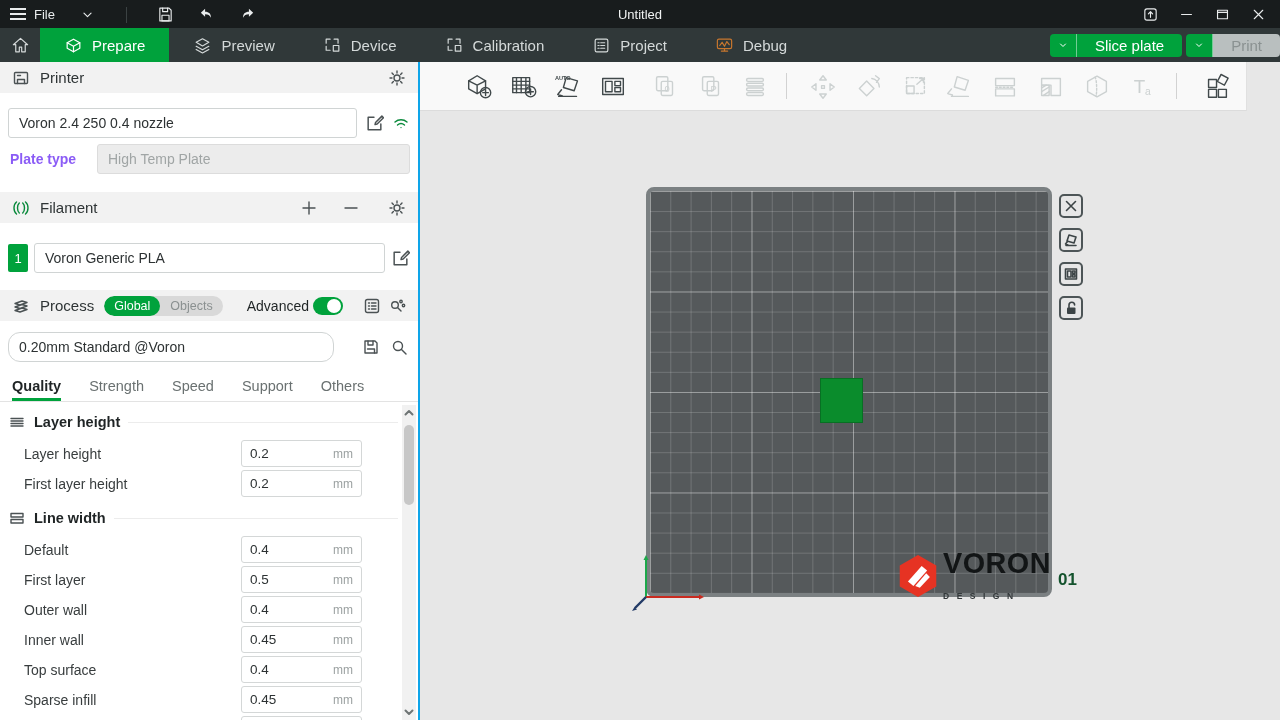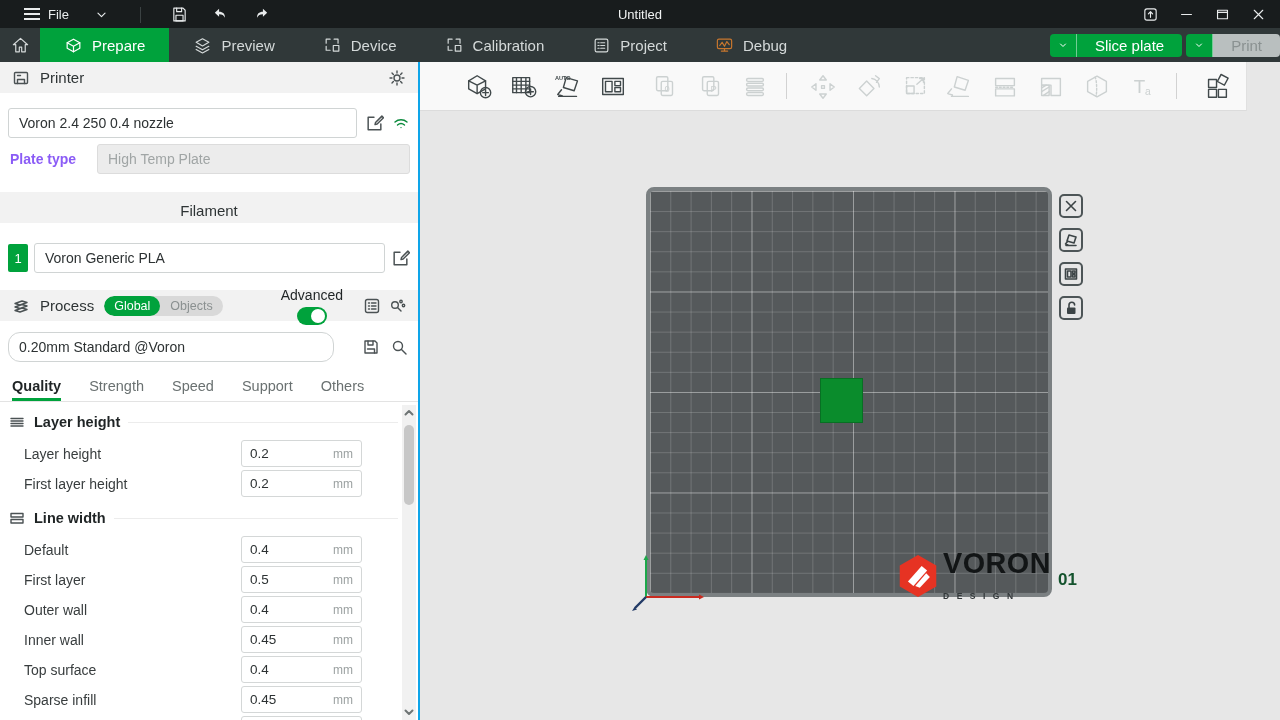--- a/index.html
+++ b/index.html
@@ -2,21 +2,21 @@
 <html><head>
 <meta charset="utf-8">
 <style>
   * { box-sizing: border-box; margin: 0; padding: 0; }
   html,body { width:1280px; height:720px; }
   body { font-family:"Liberation Sans", sans-serif; }
   .app { position:relative; width:1280px; height:720px; background:#e7e7e7; overflow:hidden; }
 
   
   .titlebar { position:absolute; left:0; top:0; width:1280px; height:28px; background:#181c1d; display:flex; align-items:center; color:#e9eced; }
-  .tb-left { display:flex; align-items:flex-end; gap:24px; padding-left:24px; }
+  .tb-left { display:flex; align-items:flex-end; gap:24px; padding-left:10px; }
   .menu-file { display:flex; align-items:center; gap:8px; cursor:pointer; }
   .burger span { display:block; width:16px; height:2px; background:#e9eced; margin:3px 0; }
   .tb-label { font-size:13px; }
   .tb-divider { width:1px; height:16px; background:#3b4243; margin:0 6px; }
   .tb-title { position:absolute; left:0; right:0; text-align:center; font-size:13px; color:#f0f2f2; pointer-events:none; }
   .tb-right { position:absolute; right:0; top:0; height:28px; display:flex; align-items:center; gap:8px; padding-right:8px; }
   .winbtn { width:28px; height:24px; display:flex; align-items:center; justify-content:center; }
   .icon-s { width:17px; height:17px; }
   .icon-s path, .icon-s rect, .icon-s polyline { fill:none; stroke:#e9eced; stroke-width:1.6; stroke-linecap:round; stroke-linejoin:round; }
   .icon-s .fill { fill:#e9eced; stroke:none; }
@@ -44,27 +44,27 @@
   .sec-title { font-size:15px; color:#30â€¦; color:#2e3435; }
   .sec .spacer { flex:1; }
   .icon-g { width:18px; height:18px; }
   .icon-g path, .icon-g rect, .icon-g circle { fill:none; stroke:#4b5254; stroke-width:1.4; stroke-linecap:round; stroke-linejoin:round; }
   .icon-green path { stroke:#0a8a3c !important; }
   .combo-row { display:flex; align-items:center; gap:8px; margin:15px 8px 0 8px; }
   .combo { flex:1; height:30px; border:1px solid #d0d4d4; border-radius:3px; background:#fff; display:flex; align-items:center; padding:0 10px; font-size:14px; color:#2d3233; cursor:pointer; }
   .plate-row { display:flex; align-items:center; margin:6px 8px 0 10px; }
   .plate-label { width:87px; font-size:14px; color:#8b5cf6; font-weight:bold; }
   .combo.disabled { background:#ececec; border-color:#dcdcdc; color:#a0a5a5; cursor:default; }
-  .mt18 { margin-top:18px;flex-direction:column; } .mt17 { margin-top:17px; }
+  .mt18 { margin-top:18px; } .mt17 { margin-top:17px; }
   .fil-row { display:flex; align-items:center; gap:6px; margin:20px 8px 0 8px; }
   .fil-badge { width:20px; height:28px; background:#00a23c; color:#fff; font-size:13px; display:flex; align-items:center; justify-content:center; border-radius:2px; }
   .pill { display:flex; height:20px; border-radius:10px; background:#d9d9d9; overflow:hidden; font-size:12.5px; cursor:pointer; }
   .pill .seg { display:flex; align-items:center; padding:0 10px; color:#8a9090; }
   .pill .seg.on { background:#00a23c; color:#fff; border-radius:10px; }
-  .adv { margin-left:auto; display:flex; align-items:center; gap:4px;flex-direction:column; }
+  .adv { margin-left:auto; display:flex; align-items:center; gap:4px; }
   .adv-label { font-size:14px; color:#1f2425; }
   .toggle { width:30px; height:18px; border-radius:9px; background:#00a23c; position:relative; cursor:pointer; }
   .toggle .knob { position:absolute; right:2px; top:2px; width:14px; height:14px; background:#fff; border-radius:50%; }
   .hdr-icons { display:flex; align-items:center; gap:7px; margin-left:10px; }
   .preset-row { display:flex; align-items:center; gap:10px; margin:11px 8px 0 8px; }
   .preset-row .combo { flex:0 0 326px;border-radius:12px; }
   .preset-row .spacer { flex:1; }
   .stabs { display:flex; gap:28px; align-items:flex-end; padding:0 0 0 12px; margin-top:10px; height:30px; border-bottom:1px solid #e3e3e3; }
   .stab { font-size:14.5px; color:#6a7171; padding-bottom:7px; cursor:pointer; }
   .stab.active { color:#1f2425; font-weight:bold; border-bottom:3px solid #00a23c; padding-bottom:4px; }

